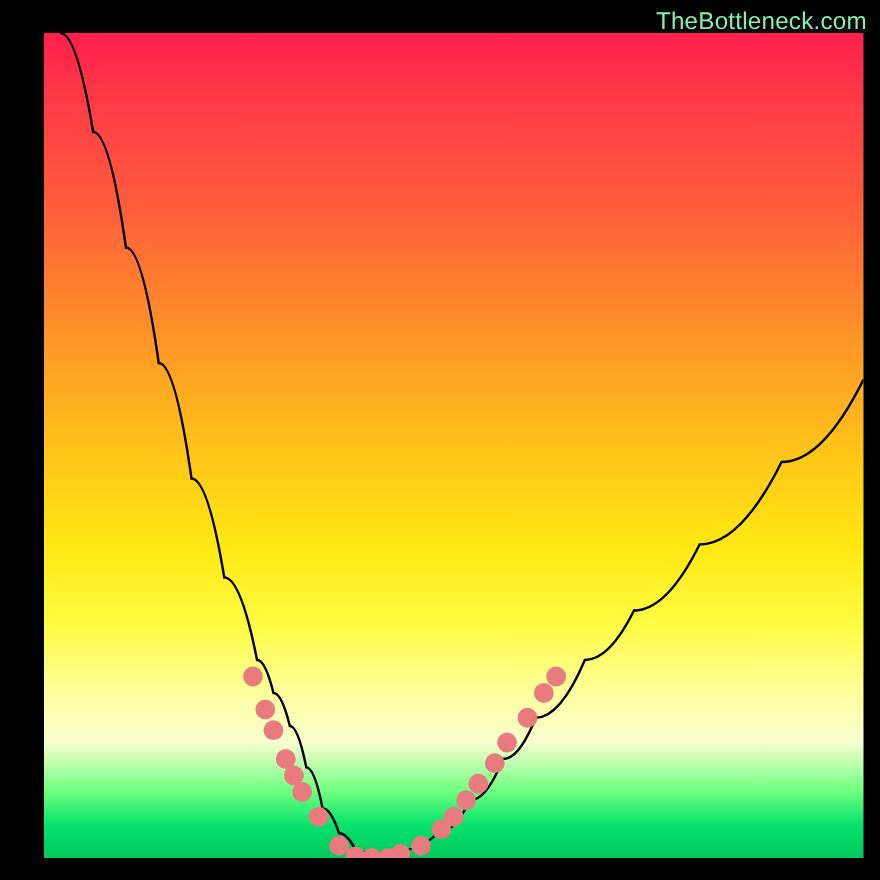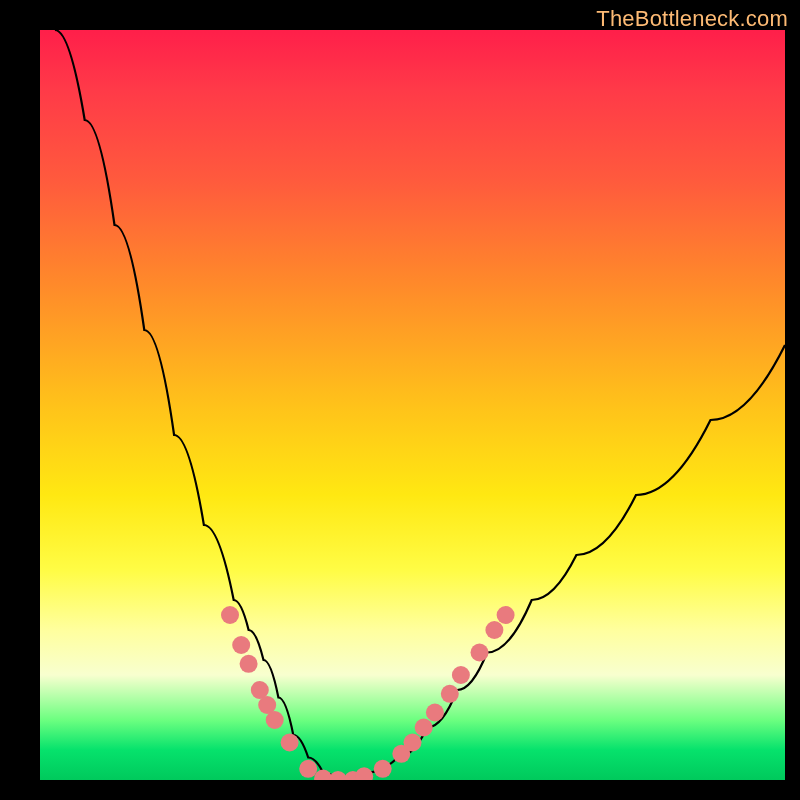--- a/index.html
+++ b/index.html
@@ -14,21 +14,21 @@
   .stage {
     position: relative;
     width: 800px;
     height: 800px;
     background: #000;
   }
   .watermark {
     position: absolute;
     top: 6px;
     right: 12px;
-    color: #fdba74;
+    color: #86efac;
     font-size: 22px;
     font-weight: 500;
     letter-spacing: 0.2px;
     z-index: 50;
   }
   .plot {
     position: absolute;
     left: 40px;
     top: 30px;
     width: 745px;

